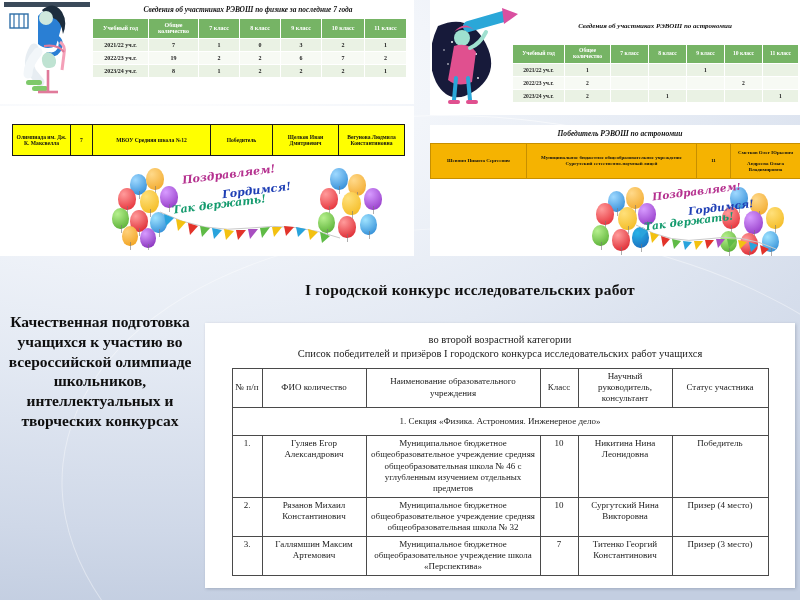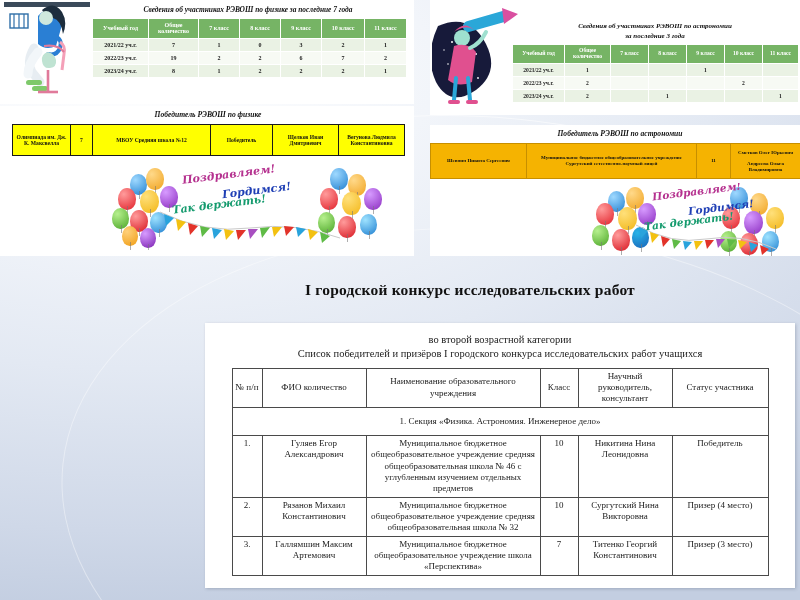--- a/index.html
+++ b/index.html
@@ -179,21 +179,20 @@
           <td>2</td>
           <td>2</td>
           <td>2</td>
           <td>1</td>
         </tr>
       </tbody>
     </table>
   </div>
 
   <div class="panel" id="panel-phys-win">
-    <div class="tbl-caption" style="position:absolute;left:58px;top:4px;width:300px;font-size:7.6px;">Победитель РЭВОШ по физике</div>
 
     <table class="yellow sun" style="position:absolute;left:12px;top:18px;width:392px;height:32px;font-size:5.6px;">
       <colgroup>
           <col style="width:58px">
           <col style="width:22px">
           <col style="width:118px">
           <col style="width:62px">
           <col style="width:66px">
           <col style="width:66px">
         </colgroup>
@@ -273,21 +272,20 @@
       <path d="M22 24 q10 -12 20 -2 q-4 -4 -12 -2 q-6 2 -8 4z" fill="#e0508f"></path>
       <path d="M22 38 q14 -4 22 6 l-4 30 q-14 6 -24 -2z" fill="#e0508f"></path>
       <path d="M38 40 q10 -4 16 -16" fill="none" stroke="#9fe0cf" stroke-width="4" stroke-linecap="round"></path>
       <path d="M24 70 l-2 22" stroke="#2aa7d8" stroke-width="4" fill="none" stroke-linecap="round"></path>
       <path d="M36 70 l2 22" stroke="#2aa7d8" stroke-width="4" fill="none" stroke-linecap="round"></path>
       <rect x="16" y="92" width="12" height="4" rx="2" fill="#e0508f"></rect>
       <rect x="34" y="92" width="12" height="4" rx="2" fill="#e0508f"></rect>
     </svg>
 
     <div class="tbl-caption" style="position:absolute;left:82px;top:22px;width:286px;font-size:7px;">Сведения об участниках РЭВОШ по астрономии</div>
-    <div class="tbl-caption" style="position:absolute;left:82px;top:32px;width:286px;font-size:7px;">за последние 3 года</div>
 
     <table class="green" style="position:absolute;left:82px;top:44px;width:286px;font-size:5.6px;">
       <colgroup>
           <col style="width:52px">
           <col style="width:46px">
           <col style="width:38px">
           <col style="width:38px">
           <col style="width:38px">
           <col style="width:38px">
           <col style="width:36px">
@@ -391,20 +389,21 @@
         <polygon points="113,19 122,22 115,29" fill="#29a3dc"></polygon>
         <polygon points="124,22 133,26 126,32" fill="#e2332a"></polygon>
       </svg>
       <div class="greet g1" style="left:222px;top:2px;font-size:10.5px;">Поздравляем!</div>
       <div class="greet g2" style="left:258px;top:18px;font-size:10.5px;">Гордимся!</div>
       <div class="greet g3" style="left:214px;top:32px;font-size:10.5px;">Так держать!</div>
     </div>
   </div>
 
   <div id="hero-title">I городской конкурс исследовательских работ</div>
+  <div id="left-blurb">Качественная подготовка учащихся к участию во всероссийской олимпиаде школьников, интеллектуальных и творческих конкурсах</div>
 
   <div id="doc">
     <div id="doc-title">
       <div>во второй возрастной категории</div>
       <div>Список победителей и призёров I городского конкурса исследовательских работ учащихся</div>
     </div>
     <table class="doc">
       <colgroup>
           <col style="width:30px">
           <col style="width:104px">

